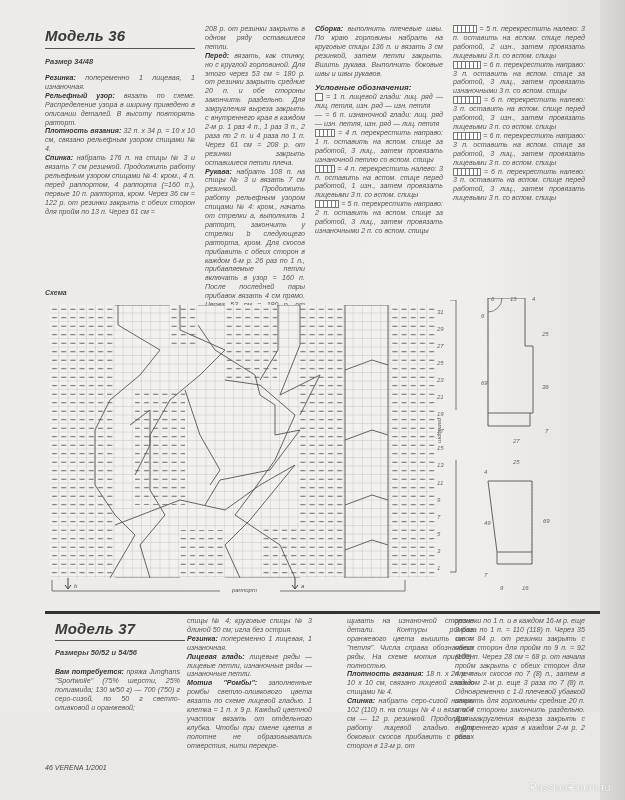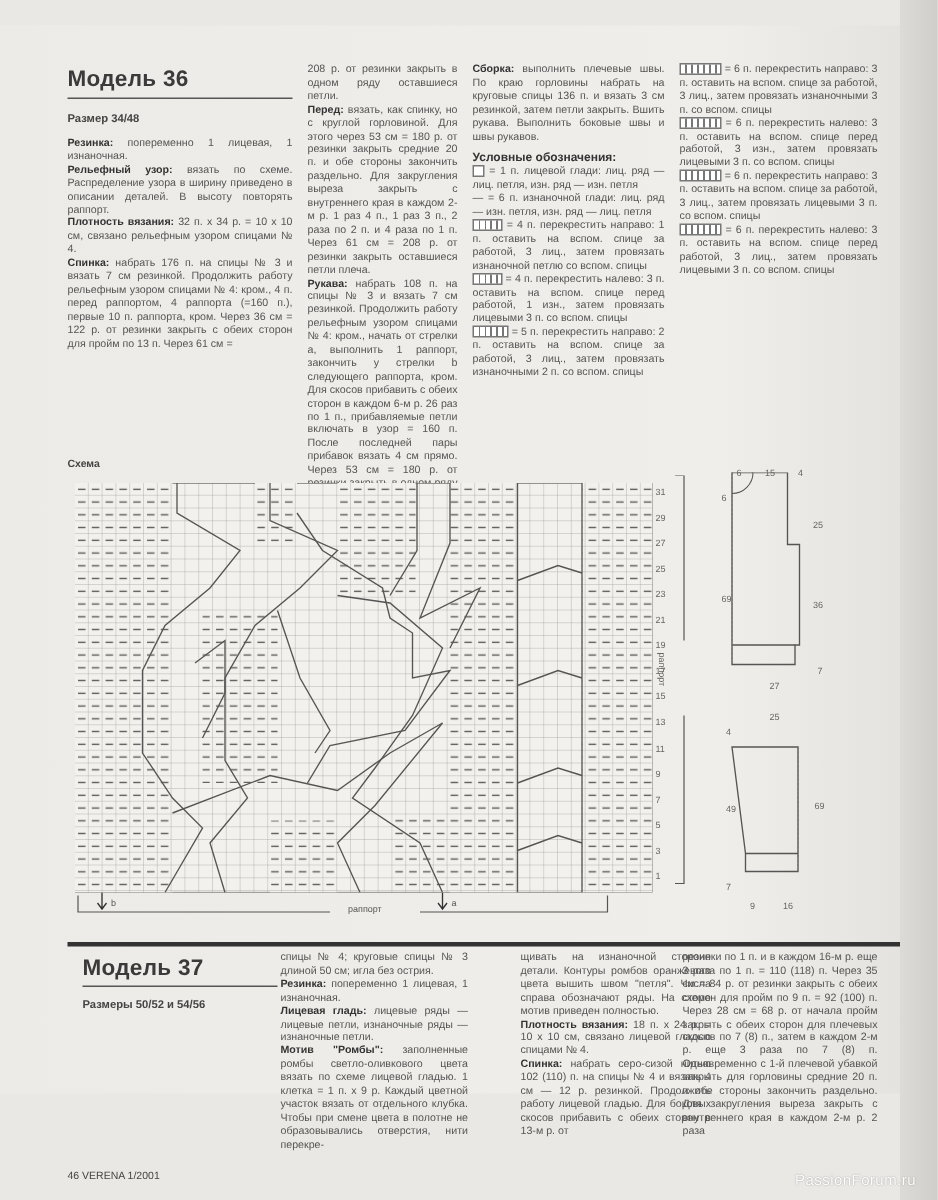--- a/index.html
+++ b/index.html
@@ -1,17 +1,17 @@
 <!DOCTYPE html>
 <html><head>
 <meta charset="utf-8">
 <style>
   html,body{margin:0;padding:0;}
   body{width:625px;height:800px;background:#e9e8e4;position:relative;overflow:hidden;font-family:"Liberation Sans",sans-serif;color:#4a4a4a;}
-  .page{position:absolute;left:0;top:17px;width:600px;height:712px;background:linear-gradient(90deg,#ecebe7 0%,#efeeea 80%,#e4e3df 100%);}
+  .page{position:absolute;left:0;top:0;width:600px;height:712px;background:linear-gradient(90deg,#ecebe7 0%,#efeeea 80%,#e4e3df 100%);font-style:italic;}
   .gutter{position:absolute;left:600px;top:0;width:25px;height:800px;background:linear-gradient(90deg,#dcdbd7,#cfcecb);}
   .col{position:absolute;font-size:7.1px;line-height:8.9px;text-align:justify;color:#555;}
   .col p{margin:0 0 0 0;}
   .col b{color:#333;}
   .h-model{position:absolute;font-weight:bold;font-size:15px;color:#3a3a3a;letter-spacing:0.2px;}
   .h-rule{position:absolute;height:1px;background:#555;}
   .sizes{position:absolute;font-weight:bold;font-size:7.5px;color:#444;}
   .sec-title{font-weight:bold;font-size:8px;color:#333;}
   .schema-title{position:absolute;left:45px;top:289px;font-weight:bold;font-size:7px;color:#444;}
   .chart{position:absolute;left:50px;top:305px;width:385px;height:273px;}
@@ -49,20 +49,21 @@
     <p><b>Сборка:</b><span> выполнить плечевые швы. По краю горловины набрать на круговые спицы 136 п. и вязать 3 см резинкой, затем петли закрыть. Вшить рукава. Выполнить боковые швы и швы рукавов.</span></p>
     <p style="margin-top:6px;" class="sec-title">Условные обозначения:</p>
     <p><span class="legend-sym" style="width:6px;background:#fff;"></span> <span>= 1 п. лицевой глади: лиц. ряд — лиц. петля, изн. ряд — изн. петля</span></p>
     <p><span>— = 6 п. изнаночной глади: лиц. ряд — изн. петля, изн. ряд — лиц. петля</span></p>
     <p><span class="legend-sym"></span> <span>= 4 п. перекрестить направо: 1 п. оставить на вспом. спице за работой, 3 лиц., затем провязать изнаночной петлю со вспом. спицы</span></p>
     <p><span class="legend-sym"></span> <span>= 4 п. перекрестить налево: 3 п. оставить на вспом. спице перед работой, 1 изн., затем провязать лицевыми 3 п. со вспом. спицы</span></p>
     <p><span class="legend-sym" style="width:22px;"></span> <span>= 5 п. перекрестить направо: 2 п. оставить на вспом. спице за работой, 3 лиц., затем провязать изнаночными 2 п. со вспом. спицы</span></p>
   </div>
 
   <div class="col" style="left:453px;top:25px;width:132px;">
+    <p><span class="legend-sym" style="width:22px;"></span> <span>= 5 п. перекрестить налево: 3 п. оставить на вспом. спице перед работой, 2 изн., затем провязать лицевыми 3 п. со вспом. спицы</span></p>
     <p><span class="legend-sym" style="width:26px;"></span> <span>= 6 п. перекрестить направо: 3 п. оставить на вспом. спице за работой, 3 лиц., затем провязать изнаночными 3 п. со вспом. спицы</span></p>
     <p><span class="legend-sym" style="width:26px;"></span> <span>= 6 п. перекрестить налево: 3 п. оставить на вспом. спице перед работой, 3 изн., затем провязать лицевыми 3 п. со вспом. спицы</span></p>
     <p><span class="legend-sym" style="width:26px;"></span> <span>= 6 п. перекрестить направо: 3 п. оставить на вспом. спице за работой, 3 лиц., затем провязать лицевыми 3 п. со вспом. спицы</span></p>
     <p><span class="legend-sym" style="width:26px;"></span> <span>= 6 п. перекрестить налево: 3 п. оставить на вспом. спице перед работой, 3 лиц., затем провязать лицевыми 3 п. со вспом. спицы</span></p>
   </div>
 
   <div class="schema-title">Схема</div>
   <svg class="chart" viewBox="0 0 385 273">
     <defs>
       <pattern id="grid" width="9.2" height="8.5" patternUnits="userSpaceOnUse">
@@ -165,20 +166,21 @@
     <span class="row-num" style="left:500px;top:585px;">9</span>
     <span class="row-num" style="left:522px;top:585px;">16</span>
   </div>
 
   <div class="top-rule"></div>
   <div class="h-model" style="left:55px;top:620px;">Модель 37</div>
   <div class="h-rule" style="left:55px;top:640px;width:130px;"></div>
   <div class="sizes" style="left:55px;top:648px;">Размеры 50/52 и 54/56</div>
 
   <div class="col" style="left:55px;top:668px;width:125px;">
+    <p><b>Вам потребуется:</b><span> пряжа Junghans "Sportwolle" (75% шерсти, 25% полиамида; 130 м/50 г) — 700 (750) г серо-сизой, по 50 г светло-оливковой и оранжевой;</span></p>
   </div>
 
   <div class="col" style="left:187px;top:617px;width:125px;">
     <p><b></b><span>спицы № 4; круговые спицы № 3 длиной 50 см; игла без острия.</span></p>
     <p><b>Резинка:</b><span> попеременно 1 лицевая, 1 изнаночная.</span></p>
     <p><b>Лицевая гладь:</b><span> лицевые ряды — лицевые петли, изнаночные ряды — изнаночные петли.</span></p>
     <p><b>Мотив "Ромбы":</b><span> заполненные ромбы светло-оливкового цвета вязать по схеме лицевой гладью. 1 клетка = 1 п. x 9 р. Каждый цветной участок вязать от отдельного клубка. Чтобы при смене цвета в полотне не образовывались отверстия, нити перекре-</span></p>
   </div>
 
   <div class="col" style="left:320px;top:617px;width:127px;margin-left:27px;">

